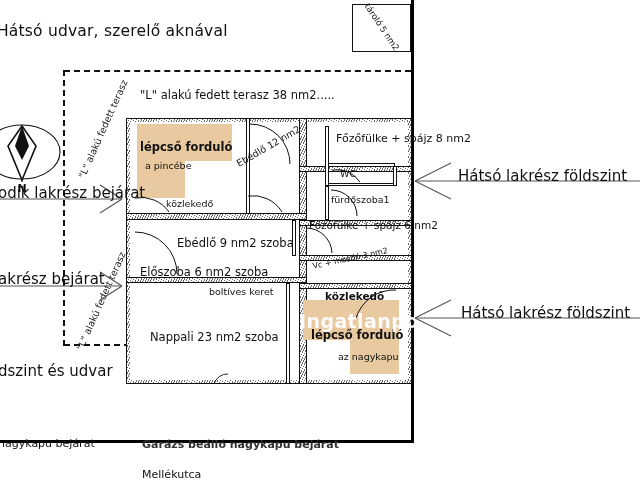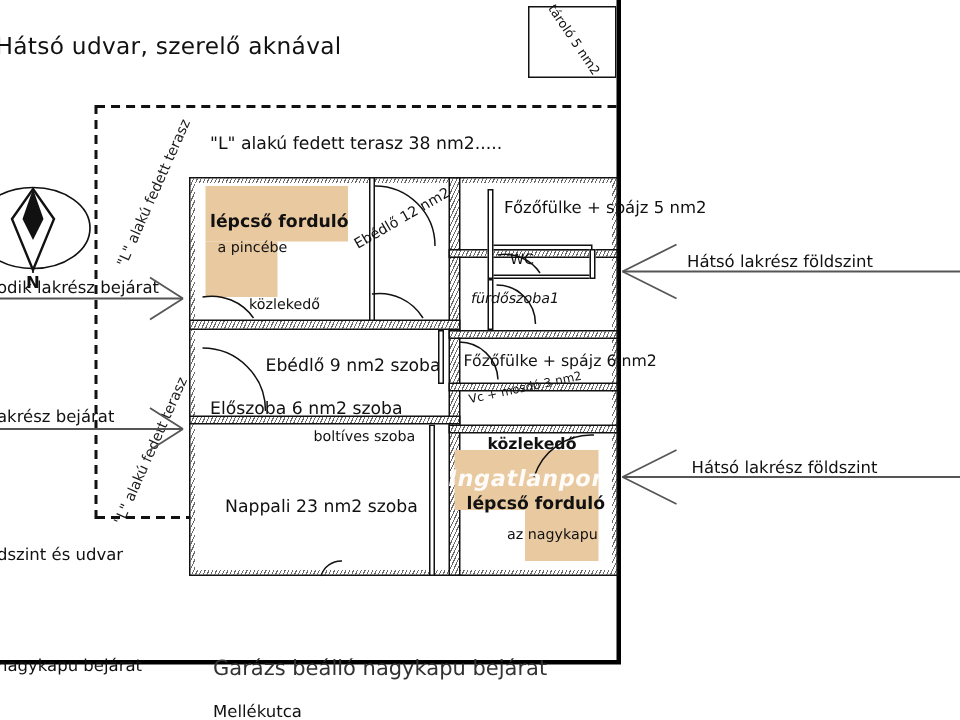--- a/index.html
+++ b/index.html
@@ -44,29 +44,29 @@
   .wall-plain{background:#fff;border:1px solid #111;box-sizing:border-box;}
 
   
   .rname{font-size:11.5px;color:#111;}
   .rname.sm{font-size:9.5px;}
   .rname.xs{font-size:8px;}
   .rname.b{font-weight:bold;}
 
   
   .tan{background:#e8c9a0;}
-  .antxt{font-size:11px;color:#111;}
+  .antxt{font-size:15px;color:#111;}
 
   
   .botlabel{font-size:11px;color:#111;}
-  .botlabel.g{font-size:14px;color:#333;}
+  .botlabel.g{font-size:11px;color:#333;font-weight:bold;}
 
   
   #watermark{
-    left:299px;top:312px;font-size:15px;font-style:italic;font-weight:bold;
+    left:299px;top:312px;font-size:19px;font-weight:bold;
     color:rgba(255,255,255,.92);letter-spacing:.4px;
   }
 
   svg{position:absolute;left:0;top:0;overflow:visible;}
 </style>
 </head>
 <body>
 
 <div class="abs prop-v"></div>
 <div class="abs prop-h"></div>
@@ -138,30 +138,30 @@
   </g>
 </svg>
 
 <div class="abs txt rname b" style="left:140px;top:142px;">lépcső forduló</div>
 <div class="abs txt rname sm" style="left:145px;top:161px;">a pincébe</div>
 
 <div class="abs txt rname sm" style="left:166px;top:199px;">közlekedő</div>
 
 <div class="abs txt rname sm" style="left:235px;top:160px;width:90px;transform:rotate(-30deg);transform-origin:left top;">Ebédlő 12 nm2</div>
 
-<div class="abs txt rname" style="left:336px;top:133px;font-size:11px;">Főzőfülke + spájz 5 nm2</div>
+<div class="abs txt rname" style="left:336px;top:133px;font-size:11px;">Főzőfülke + spájz 8 nm2</div>
 <div class="abs txt rname sm" style="left:340px;top:169px;">WC</div>
-<div class="abs txt rname sm" style="left:314px;top:195px;font-style:italic;">fürdőszoba1</div>
+<div class="abs txt rname sm" style="left:331px;top:195px;">fürdőszoba1</div>
 
 <div class="abs txt rname" style="left:177px;top:238px;">Ebédlő 9 nm2 szoba</div>
 <div class="abs txt rname" style="left:140px;top:267px;">Előszoba 6 nm2 szoba</div>
-<div class="abs txt rname sm" style="left:209px;top:287px;">boltíves szoba</div>
+<div class="abs txt rname sm" style="left:209px;top:287px;">boltíves keret</div>
 <div class="abs txt rname" style="left:150px;top:332px;">Nappali 23 nm2 szoba</div>
 
-<div class="abs txt rname" style="left:309px;top:236px;font-size:10.5px;">Főzőfülke + spájz 6 nm2</div>
+<div class="abs txt rname" style="left:309px;top:220px;font-size:10.5px;">Főzőfülke + spájz 6 nm2</div>
 <div class="abs txt rname xs" style="left:312px;top:263px;width:90px;transform:rotate(-12deg);transform-origin:left top;">Vc + mosdó 3 nm2</div>
 <div class="abs txt rname b" style="left:325px;top:291px;font-size:10.5px;">közlekedő</div>
 <div class="abs txt rname b" style="left:311px;top:330px;font-size:11.5px;">lépcső forduló</div>
 <div class="abs txt rname sm" style="left:338px;top:352px;">az nagykapu</div>
 
 <div class="abs txt" id="watermark">Ingatlanpon</div>
 
 <svg width="640" height="480">
   <g stroke="#555" stroke-width="1.2" fill="none">
     <line x1="415" y1="181" x2="640" y2="181"></line>

